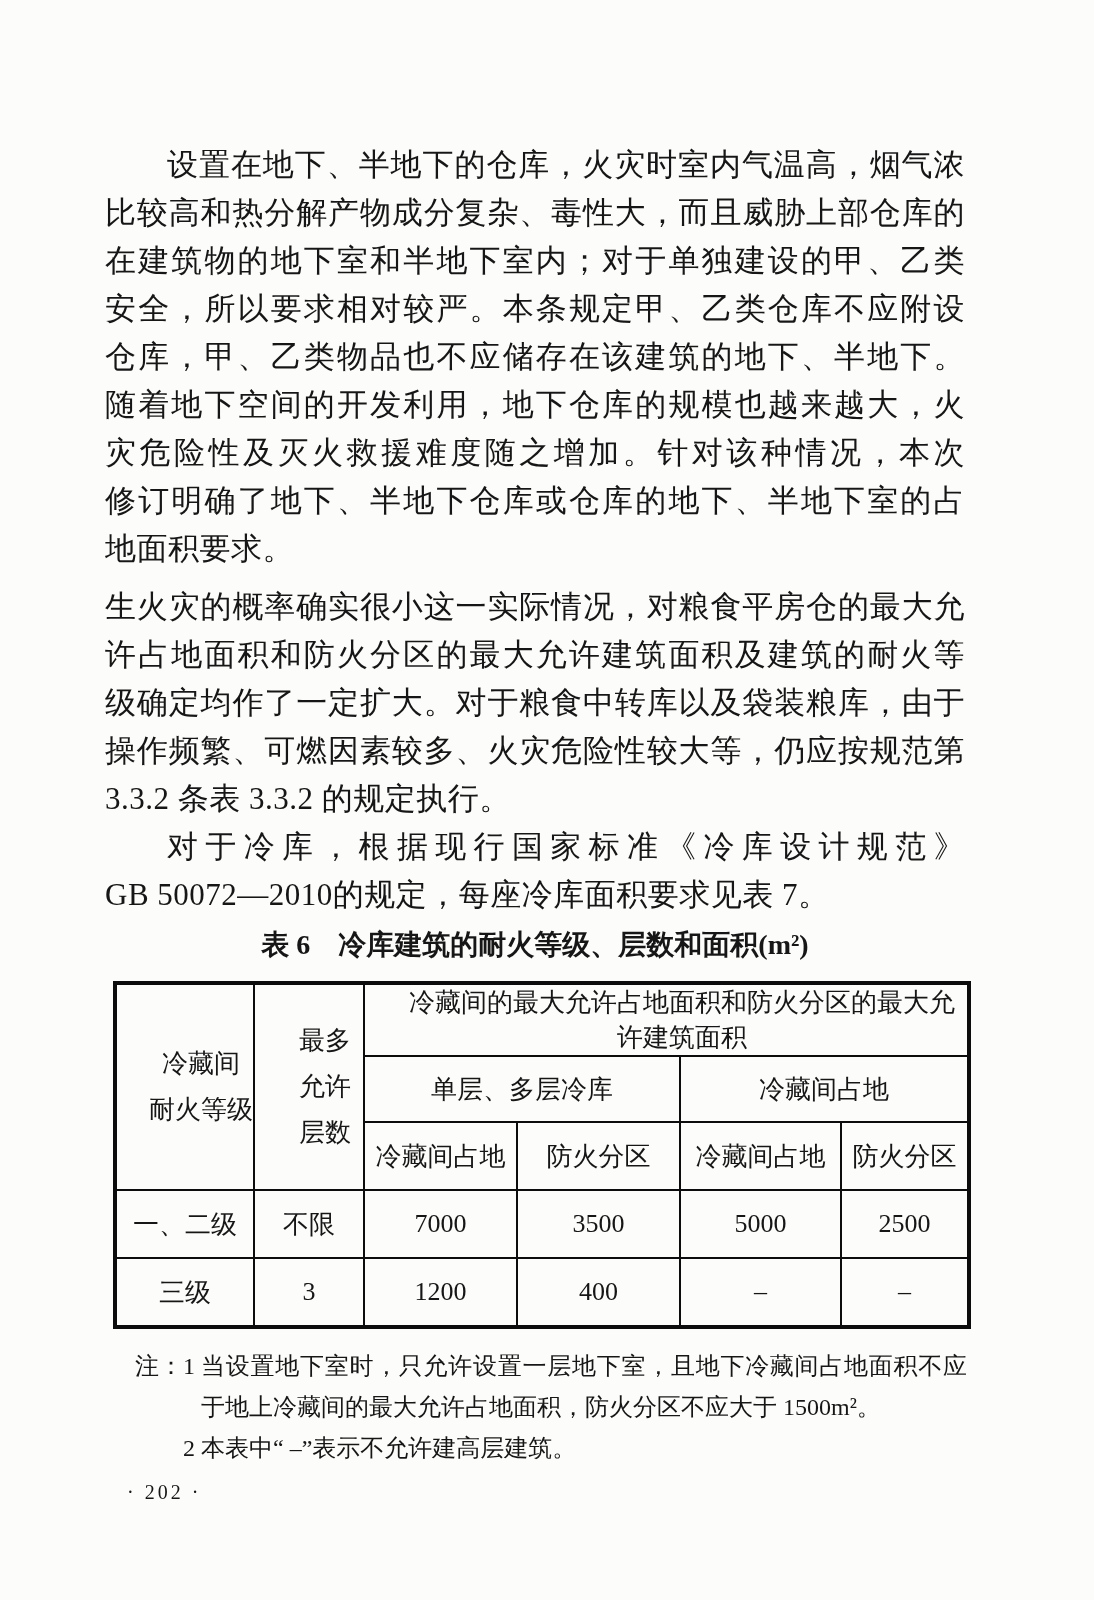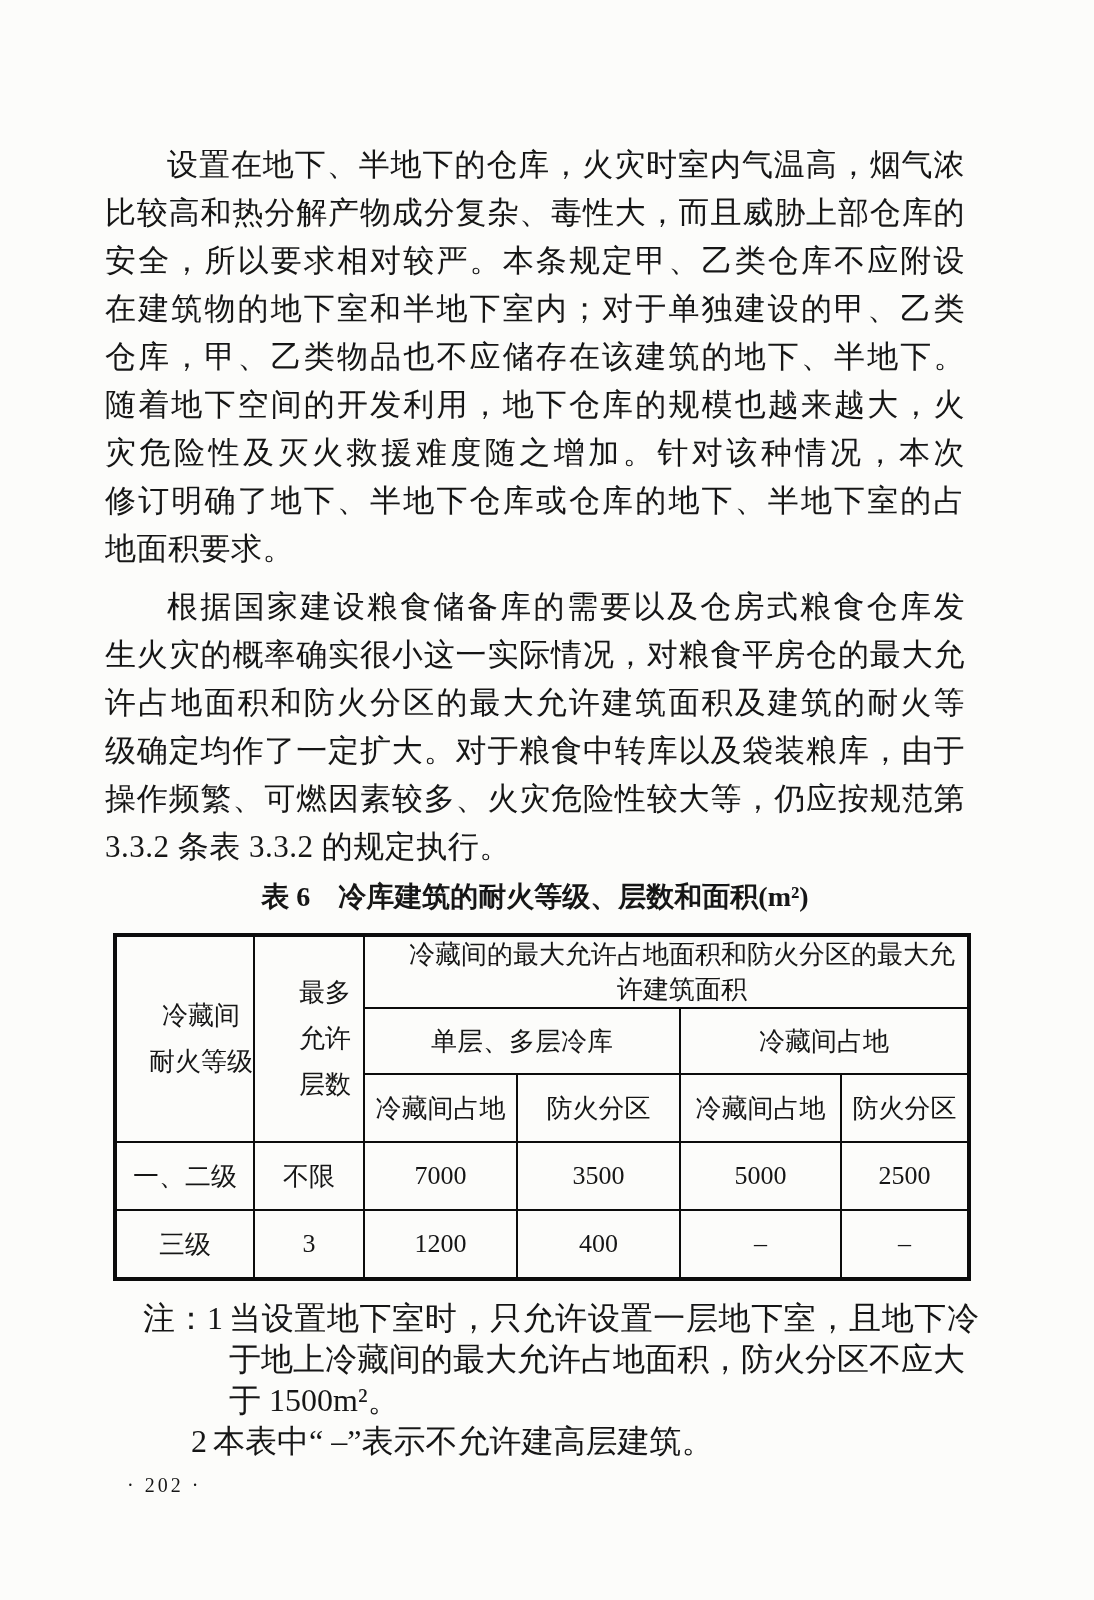--- a/index.html
+++ b/index.html
@@ -57,24 +57,24 @@
     padding: 0;
   }
   table.t7 tr.hr1 th { height: 64px; padding-left: 32px; }
   table.t7 tr.hr2 th { height: 64px; text-align: center; }
   table.t7 tr.hr3 th { height: 66px; }
   table.t7 tr.dr  td { height: 66px; }
   th.multiline { white-space: pre-line; line-height: 46px; }
   th.span-title { font-size: 22.5px; letter-spacing: 0; }
 
   .notes {
-    margin-left: 38px;
+    margin-left: 26px;
     margin-top: 17px;
     width: 836px;
-    font-size: 32px;
+    font-size: 24px;
     line-height: 41px;
   }
   .note-row { display: flex; }
   .note-label { flex: 0 0 64px; text-align: right; padding-right: 6px; white-space: nowrap; }
   .note-text { flex: 1 1 auto; min-width: 0; }
   .note-text .jline { text-align: justify; text-align-last: justify; height: 41px; overflow: hidden; }
 
   .page-num {
     margin-top: 12px;
     margin-left: 22px;
@@ -84,38 +84,41 @@
 </style>
 </head>
 <body>
 
 <div class="page">
   <div class="content">
 
     <div class="para">
       <div class="line first">设置在地下、半地下的仓库，火灾时室内气温高，烟气浓度</div>
       <div class="line">比较高和热分解产物成分复杂、毒性大，而且威胁上部仓库的</div>
+      <div class="line">在建筑物的地下室和半地下室内；对于单独建设的甲、乙类</div>
       <div class="line">安全，所以要求相对较严。本条规定甲、乙类仓库不应附设</div>
-      <div class="line">在建筑物的地下室和半地下室内；对于单独建设的甲、乙类</div>
       <div class="line">仓库，甲、乙类物品也不应储存在该建筑的地下、半地下。</div>
       <div class="line">随着地下空间的开发利用，地下仓库的规模也越来越大，火</div>
       <div class="line">灾危险性及灭火救援难度随之增加。针对该种情况，本次</div>
       <div class="line">修订明确了地下、半地下仓库或仓库的地下、半地下室的占</div>
       <div class="line last">地面积要求。</div>
     </div>
 
     <div class="para p-gap">
-      <div class="line first">根据国家建设粮食储备库的需要以及仓房式粮食仓库发</div>
       <div class="line">生火灾的概率确实很小这一实际情况，对粮食平房仓的最大允</div>
       <div class="line">许占地面积和防火分区的最大允许建筑面积及建筑的耐火等</div>
       <div class="line">级确定均作了一定扩大。对于粮食中转库以及袋装粮库，由于</div>
       <div class="line">操作频繁、可燃因素较多、火灾危险性较大等，仍应按规范第</div>
       <div class="line last">3.3.2 条表 3.3.2 的规定执行。</div>
     </div>
 
+    <div class="para">
+      <div class="line first">对于冷库，根据现行国家标准《冷库设计规范》</div>
+      <div class="line last">GB 50072—2010的规定，每座冷库面积要求见表 7。</div>
+    </div>
 
     <div class="table-title">表 6　冷库建筑的耐火等级、层数和面积(m²)</div>
 
     <table class="t7">
       <colgroup>
         <col style="width:139px">
         <col style="width:110px">
         <col style="width:153px">
         <col style="width:163px">
         <col style="width:161px">

